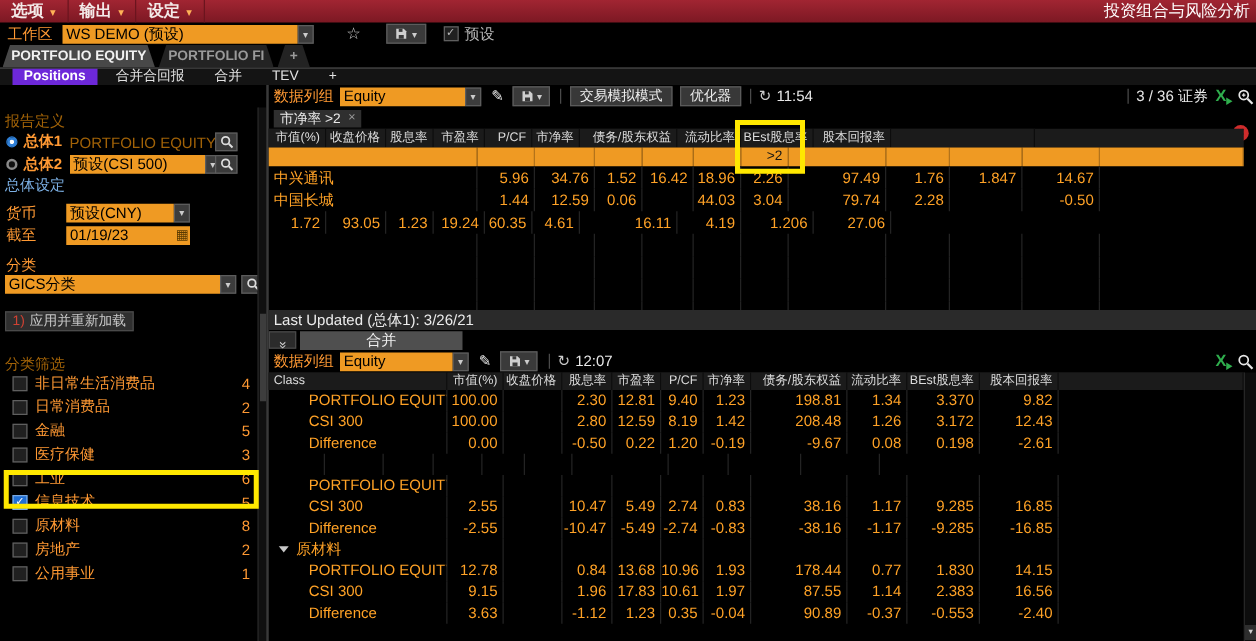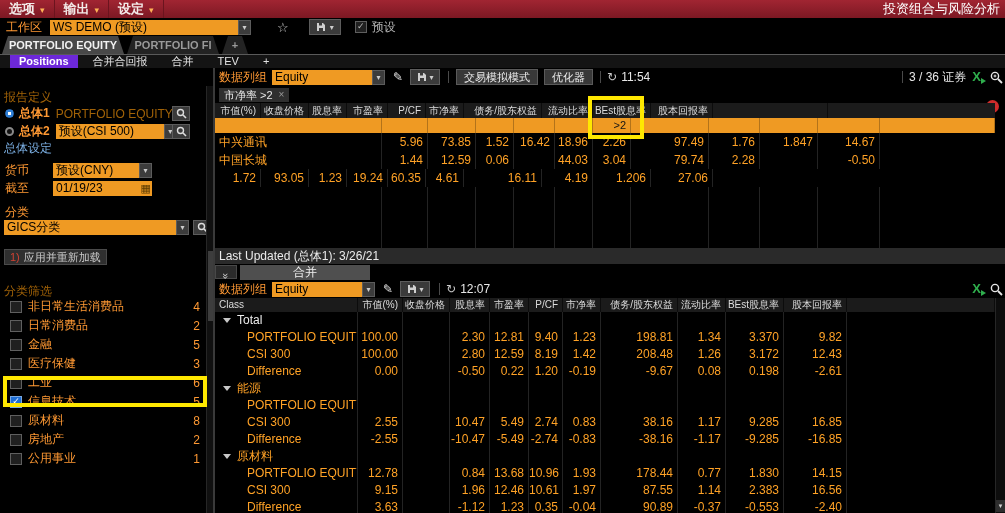--- a/index.html
+++ b/index.html
@@ -343,21 +343,21 @@
       <div class="cell num" style="width: 78px;"></div>
       <div class="cell num" style="width: 51px;"></div>
       <div class="cell num" style="width: 58px;"></div>
       <div class="cell num" style="width: 62px;"></div>
       <div class="cell num nb" style="width: 115px;"></div>
     </div>
   <div id="top-rows">
       <div class="data-row">
         <div class="cell name" style="width: 167px;">中兴通讯</div>
         <div class="cell num" style="width: 46px;">5.96</div>
-        <div class="cell num" style="width: 48px;">73.85</div>
+        <div class="cell num" style="width: 48px;">34.76</div>
         <div class="cell num" style="width: 38px;">1.52</div>
         <div class="cell num" style="width: 41px;">16.42</div>
         <div class="cell num" style="width: 38px;">18.96</div>
         <div class="cell num" style="width: 38px;">2.26</div>
         <div class="cell num" style="width: 78px;">97.49</div>
         <div class="cell num" style="width: 51px;">1.76</div>
         <div class="cell num" style="width: 58px;">1.847</div>
         <div class="cell num" style="width: 62px;">14.67</div>
         <div class="cell num nb" style="width: 115px;"></div>
       </div>
@@ -490,34 +490,20 @@
       <div class="cell num" style="width: 39px;">市盈率</div>
       <div class="cell num" style="width: 34px;">P/CF</div>
       <div class="cell num" style="width: 38px;">市净率</div>
       <div class="cell num" style="width: 77px;">债务/股东权益</div>
       <div class="cell num" style="width: 48px;">流动比率</div>
       <div class="cell num" style="width: 58px;">BEst股息率</div>
       <div class="cell num" style="width: 63px;">股本回报率</div>
       <div class="cell num nb" style="width: 148px;"></div>
     </div>
   <div id="bt-rows">
-      <div class="bt-row total">
-        <div class="cell name" style="width: 143px;"><span class="tri"></span><span class="gname">Total</span></div>
-        <div class="cell num" style="width: 45px;"></div>
-        <div class="cell num" style="width: 47px;"></div>
-        <div class="cell num" style="width: 40px;"></div>
-        <div class="cell num" style="width: 39px;"></div>
-        <div class="cell num" style="width: 34px;"></div>
-        <div class="cell num" style="width: 38px;"></div>
-        <div class="cell num" style="width: 77px;"></div>
-        <div class="cell num" style="width: 48px;"></div>
-        <div class="cell num" style="width: 58px;"></div>
-        <div class="cell num" style="width: 63px;"></div>
-        <div class="cell num nb" style="width: 148px;"></div>
-      </div>
       <div class="bt-row child">
         <div class="cell name" style="width: 143px;"><span>PORTFOLIO EQUITY</span></div>
         <div class="cell num" style="width: 45px;">100.00</div>
         <div class="cell num" style="width: 47px;"></div>
         <div class="cell num" style="width: 40px;">2.30</div>
         <div class="cell num" style="width: 39px;">12.81</div>
         <div class="cell num" style="width: 34px;">9.40</div>
         <div class="cell num" style="width: 38px;">1.23</div>
         <div class="cell num" style="width: 77px;">198.81</div>
         <div class="cell num" style="width: 48px;">1.34</div>
@@ -547,21 +533,20 @@
         <div class="cell num" style="width: 39px;">0.22</div>
         <div class="cell num" style="width: 34px;">1.20</div>
         <div class="cell num" style="width: 38px;">-0.19</div>
         <div class="cell num" style="width: 77px;">-9.67</div>
         <div class="cell num" style="width: 48px;">0.08</div>
         <div class="cell num" style="width: 58px;">0.198</div>
         <div class="cell num" style="width: 63px;">-2.61</div>
         <div class="cell num nb" style="width: 148px;"></div>
       </div>
       <div class="bt-row ">
-        <div class="cell name" style="width: 143px;"><span class="tri"></span><span class="gname">能源</span></div>
         <div class="cell num" style="width: 45px;"></div>
         <div class="cell num" style="width: 47px;"></div>
         <div class="cell num" style="width: 40px;"></div>
         <div class="cell num" style="width: 39px;"></div>
         <div class="cell num" style="width: 34px;"></div>
         <div class="cell num" style="width: 38px;"></div>
         <div class="cell num" style="width: 77px;"></div>
         <div class="cell num" style="width: 48px;"></div>
         <div class="cell num" style="width: 58px;"></div>
         <div class="cell num" style="width: 63px;"></div>
@@ -635,21 +620,21 @@
         <div class="cell num" style="width: 48px;">0.77</div>
         <div class="cell num" style="width: 58px;">1.830</div>
         <div class="cell num" style="width: 63px;">14.15</div>
         <div class="cell num nb" style="width: 148px;"></div>
       </div>
       <div class="bt-row child">
         <div class="cell name" style="width: 143px;"><span>CSI 300</span></div>
         <div class="cell num" style="width: 45px;">9.15</div>
         <div class="cell num" style="width: 47px;"></div>
         <div class="cell num" style="width: 40px;">1.96</div>
-        <div class="cell num" style="width: 39px;">12.46</div>
+        <div class="cell num" style="width: 39px;">17.83</div>
         <div class="cell num" style="width: 34px;">10.61</div>
         <div class="cell num" style="width: 38px;">1.97</div>
         <div class="cell num" style="width: 77px;">87.55</div>
         <div class="cell num" style="width: 48px;">1.14</div>
         <div class="cell num" style="width: 58px;">2.383</div>
         <div class="cell num" style="width: 63px;">16.56</div>
         <div class="cell num nb" style="width: 148px;"></div>
       </div>
       <div class="bt-row child">
         <div class="cell name" style="width: 143px;"><span>Difference</span></div>

